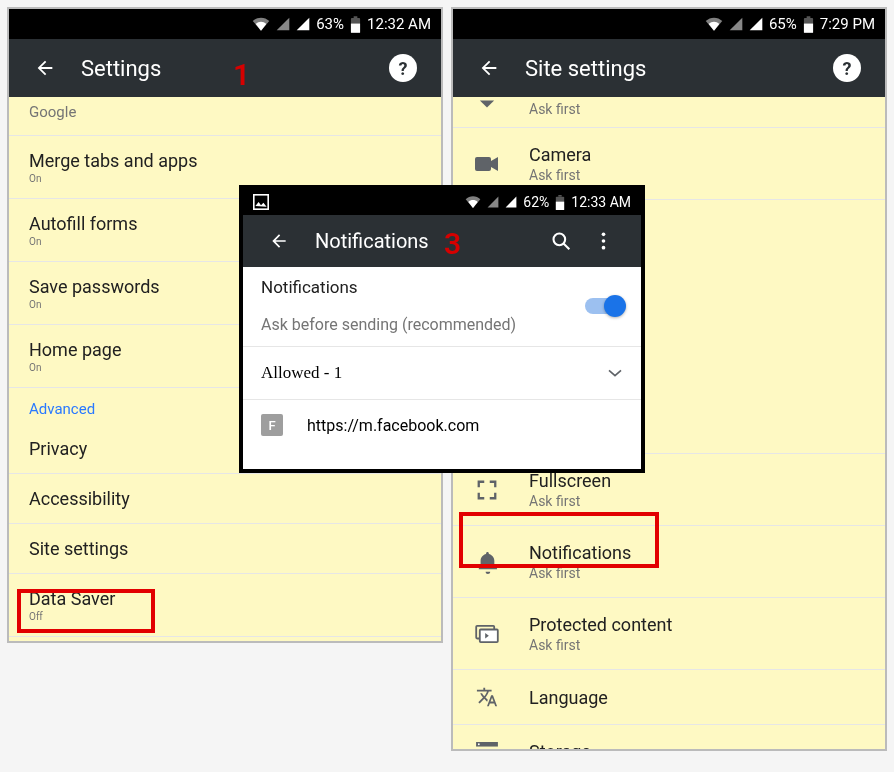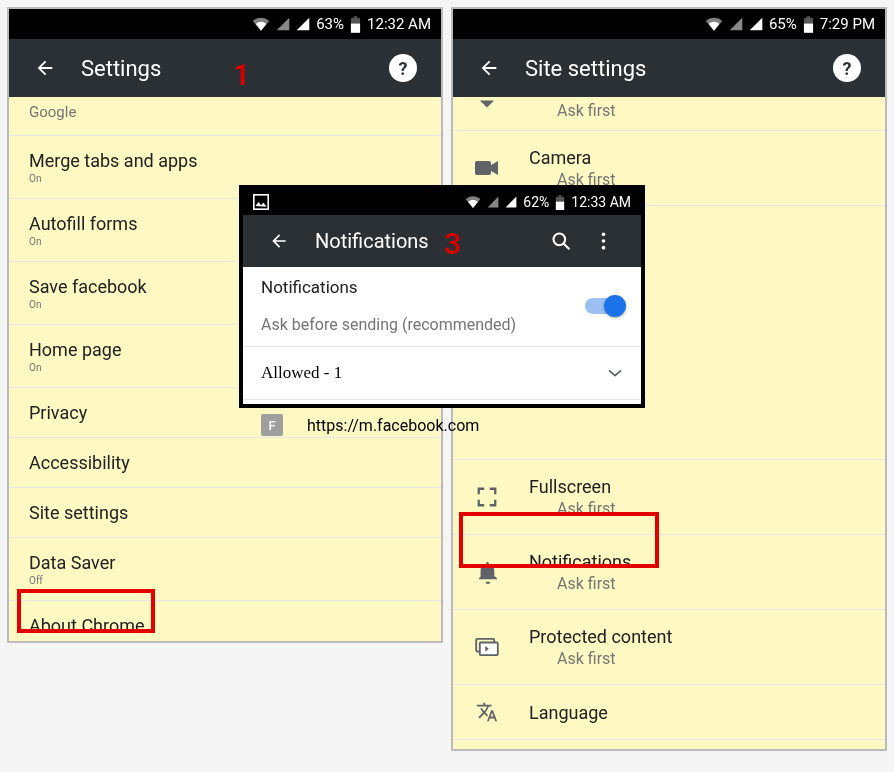--- a/index.html
+++ b/index.html
@@ -20,21 +20,21 @@
     left: 7px; top: 7px;
     width: 436px; height: 636px;
   }
   .phone-right {
     left: 451px; top: 7px;
     width: 436px; height: 744px;
   }
   .phone-center {
     position: absolute;
     left: 239px; top: 185px;
-    width: 406px; height: 223px;
+    width: 406px; height: 288px;
     background: #fff;
     border: 4px solid #000;
     z-index: 10;
   }
   
   .statusbar {
     height: 30px;
     background: #000;
     color: #fff;
     display: flex;
@@ -127,21 +127,21 @@
     padding: 16px 20px;
     border-bottom: 1px solid #e6e6e6;
     gap: 28px;
   }
   .row-icon .icon-slot {
     width: 28px;
     display:flex; justify-content:center; align-items:center;
     color:#5f6368;
   }
   .row-icon .texts .primary { font-size: 18px; color:#212121;}
-  .row-icon .texts .secondary { font-size: 16px; color:#757575; margin-top:2px;margin-left:28px;}
+  .row-icon .texts .secondary { font-size: 14px; color:#757575; margin-top:2px;}
   .highlight-box {
     position: absolute;
     border: 4px solid #e20000;
     pointer-events: none;
     z-index: 6;
   }
   
   .pc-content { position:absolute; top:84px; left:0; right:0; bottom:0; }
   .notif-row {
     display:flex; align-items:center; justify-content:space-between;
@@ -237,27 +237,28 @@
     </div>
     <div class="row">
       <div class="primary">Merge tabs and apps</div>
       <div class="secondary">On</div>
     </div>
     <div class="row">
       <div class="primary">Autofill forms</div>
       <div class="secondary">On</div>
     </div>
     <div class="row">
-      <div class="primary">Save facebook</div>
+      <div class="primary">Save passwords</div>
       <div class="secondary">On</div>
     </div>
     <div class="row">
       <div class="primary">Home page</div>
       <div class="secondary">On</div>
     </div>
+    <div class="section-label">Advanced</div>
     <div class="row">
       <div class="primary">Privacy</div>
     </div>
     <div class="row">
       <div class="primary">Accessibility</div>
     </div>
     <div class="row">
       <div class="primary">Site settings</div>
     </div>
     <div class="row">

